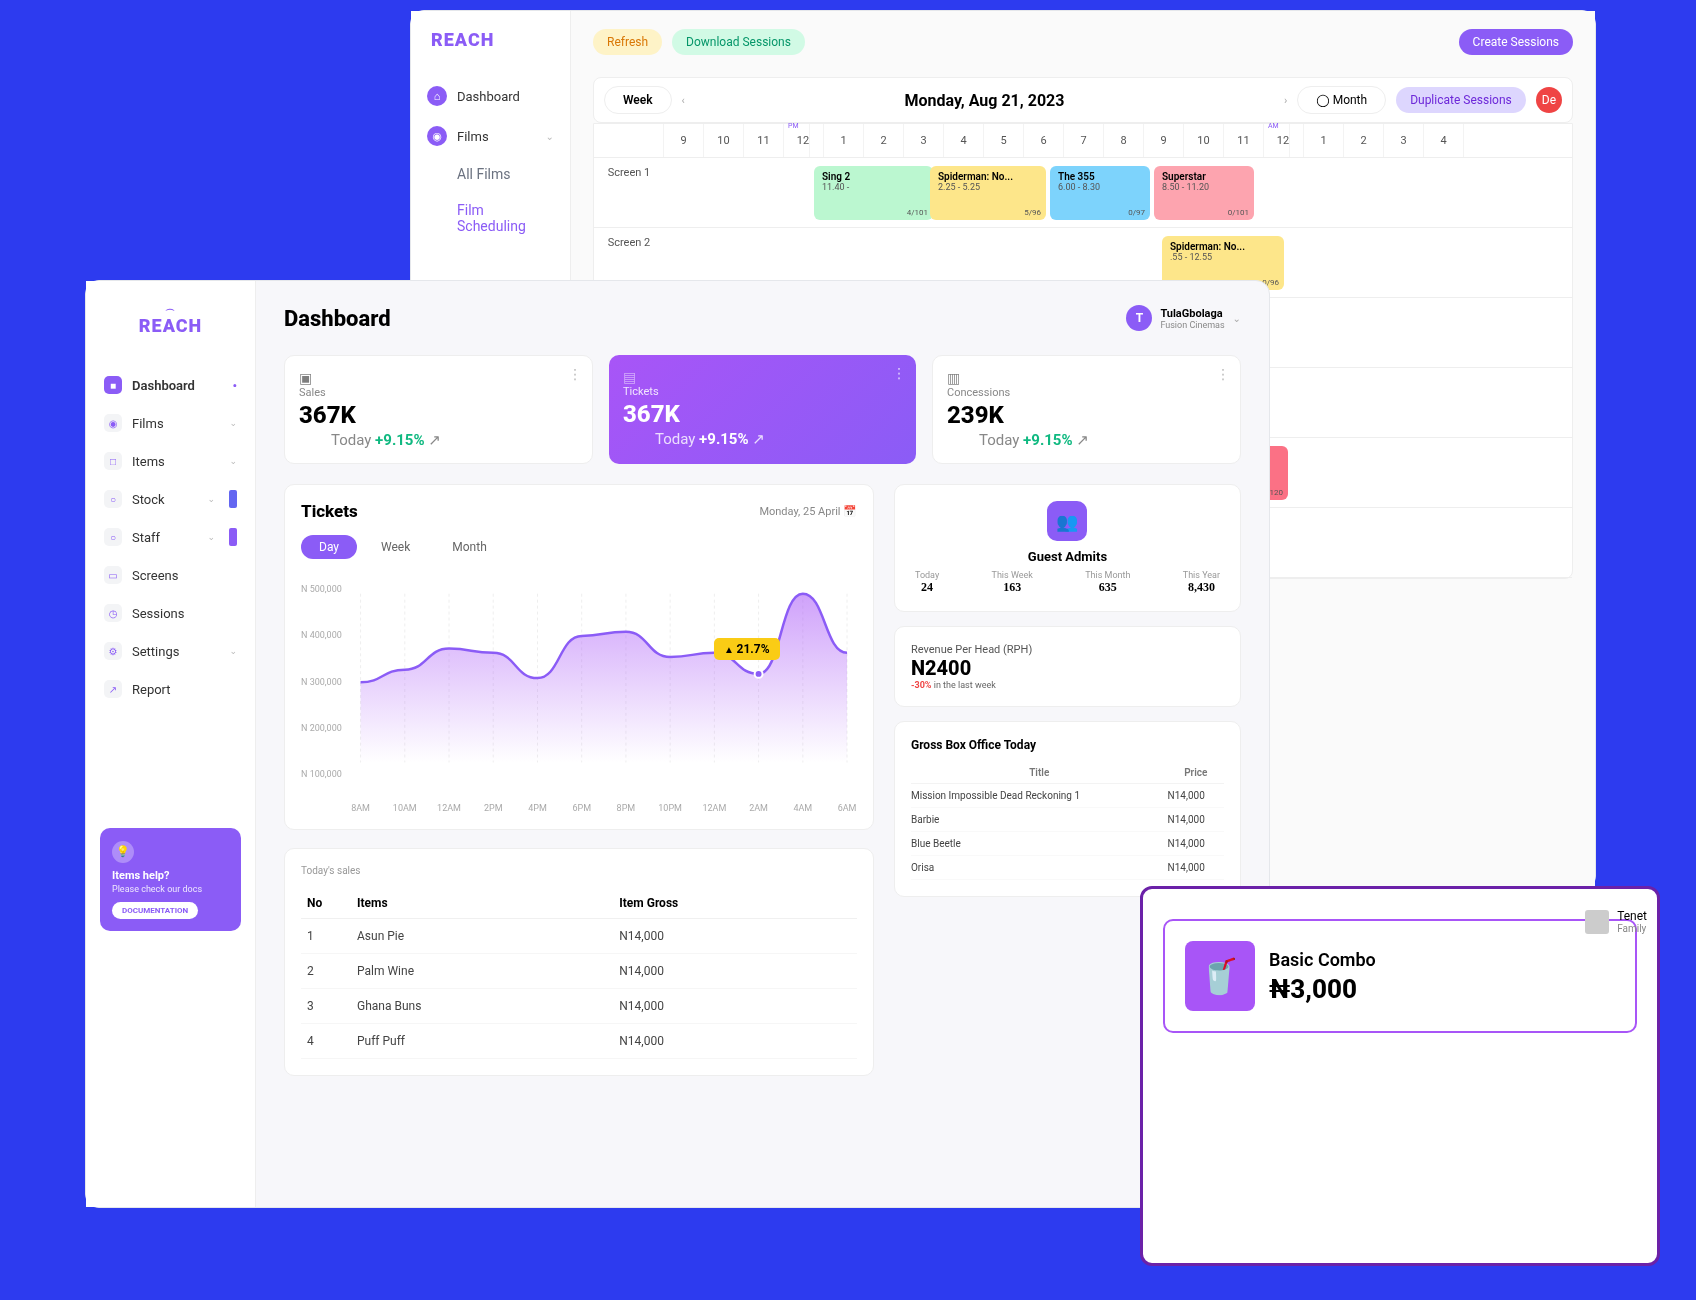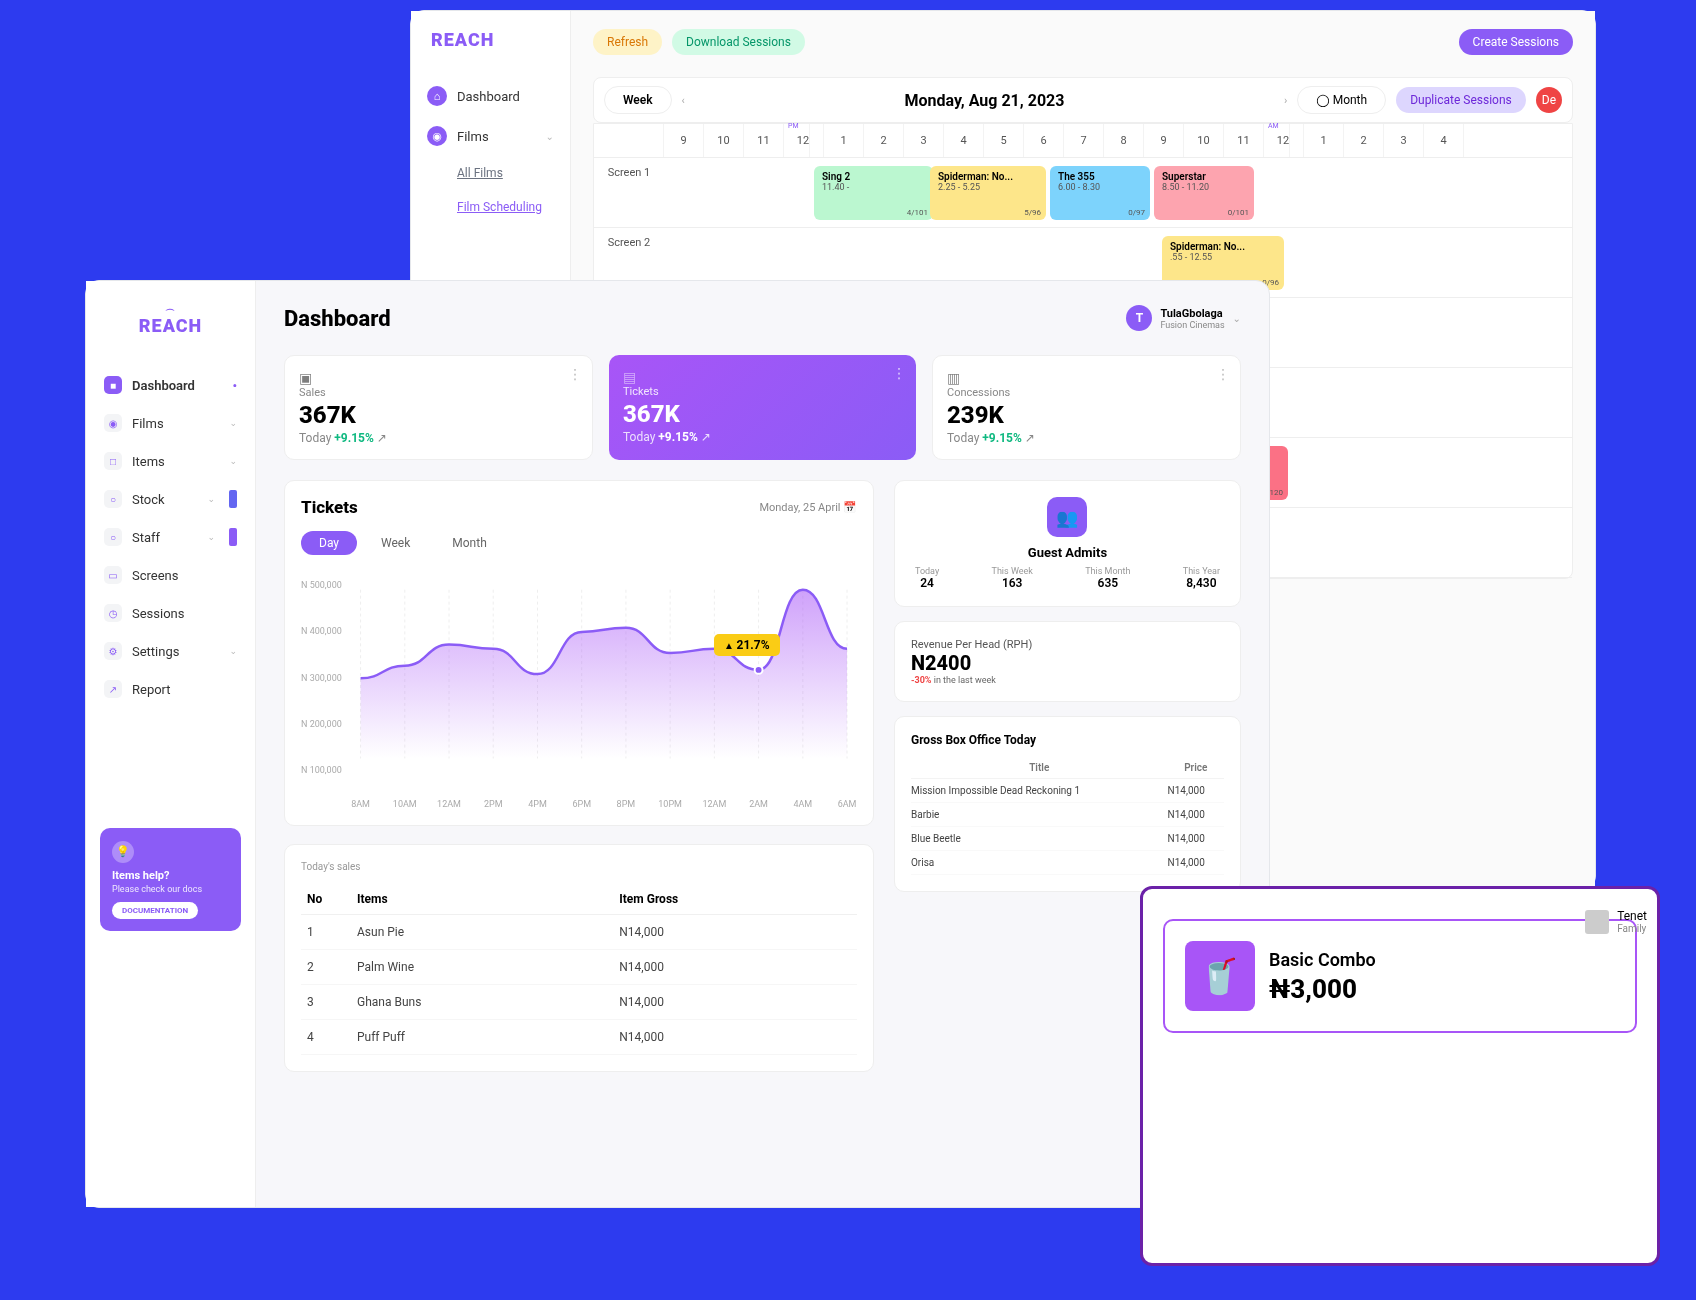--- a/index.html
+++ b/index.html
@@ -9,21 +9,21 @@
 .frame.front { left: 85px; top: 280px; width: 1185px; height: 928px; background: #f7f7fa; border: 1px solid #e5e7eb; }
 .frame.bottom { left: 1140px; top: 886px; width: 520px; height: 380px; background: #fff; border: 3px solid #6b21a8; border-radius: 12px; }
 
 
 .bk-sidebar { position: absolute; left: 0; top: 0; width: 160px; height: 100%; background: #fff; border-right: 1px solid #eee; padding: 18px 0 0 0; }
 .bk-logo { color: #8b5cf6; font-weight: 900; font-size: 18px; letter-spacing: 1px; padding:0 20px 26px 20px; }
 .bk-nav { list-style: none; }
 .bk-nav li { display: flex; align-items: center; padding: 10px 16px; font-size: 13px; color: #333; gap: 10px; cursor: pointer; }
 .bk-nav li .ic { width: 20px; height: 20px; background:#8b5cf6; border-radius: 50%; display:inline-flex;align-items:center;justify-content:center;color:#fff;font-size:11px; }
 .bk-nav li.active .ic { background:#8b5cf6; }
-.bk-nav li.sub { padding-left: 46px; font-size: 12px; color:#6b7280;text-decoration:underline; }
+.bk-nav li.sub { padding-left: 46px; font-size: 14px; color:#6b7280; }
 .bk-nav li.sub.active { color:#8b5cf6; }
 .bk-nav .chev { margin-left:auto; color:#bbb; font-size:10px; }
 .bk-main { position: absolute; left: 160px; right: 0; top: 0; bottom: 0; background: #fafafa; padding: 18px 22px; }
 .bk-top { display: flex; align-items: center; gap: 10px; }
 .btn { border: none; border-radius: 16px; padding: 6px 14px; font-size: 12px; cursor:pointer; }
 .btn.refresh { background:#fef3c7; color:#d97706; }
 .btn.download { background:#d1fae5; color:#059669; }
 .btn.create { background:#8b5cf6; color:#fff; margin-left:auto; }
 .bk-bar { display:flex; align-items:center; gap:10px; margin-top:22px; background:#fff; border:1px solid #eee; border-radius:8px; padding:8px 10px; }
 .pill { background:#fff; border:1px solid #eee; border-radius:20px; padding:6px 18px; font-size:12px; }
@@ -71,21 +71,21 @@
 .user .chev { color:#aaa; font-size:10px; }
 
 .cards { display:flex; gap:16px; margin-top:24px; }
 .card { flex:1; border:1px solid #eee; border-radius:10px; padding:14px; background:#fff; position:relative; }
 .card.hi { background:linear-gradient(135deg,#a855f7,#8b5cf6); color:#fff; border:none; }
 .card .dots { position:absolute; right:10px; top:10px; color:#bbb; cursor:pointer; font-size:14px; }
 .card.hi .dots { color:rgba(255,255,255,.7); }
 .card .k { font-size:11px; color:#888; }
 .card.hi .k { color:rgba(255,255,255,.85); }
 .card .v { font-size:24px; font-weight:800; margin:2px 0; }
-.card .d { font-size:12px; color:#888; }
+.card .d { font-size:15px; color:#888;margin-left:32px; }
 .card.hi .d { color:rgba(255,255,255,.8); }
 .card .d b { color:#10b981; }
 .card.hi .d b { color:#fff; }
 
 .cols { display:flex; gap:20px; margin-top:20px; }
 .left { flex:1.7; }
 .right { flex:1; display:flex; flex-direction:column; gap:14px; }
 .panel { background:#fff; border:1px solid #eee; border-radius:10px; padding:16px; }
 
 .tk-head { display:flex; align-items:center; justify-content:space-between; }
@@ -99,21 +99,21 @@
 .xlab { position:absolute; bottom:0; font-size:9px; color:#aaa; transform:translateX(-50%); }
 .tip { position:absolute; background:#facc15; color:#000; font-weight:700; font-size:12px; padding:4px 10px; border-radius:5px; }
 .tip::before { content:"▲ "; font-size:10px; }
 
 .ga { text-align:center; }
 .ga .ico { width:40px;height:40px;border-radius:10px;background:#8b5cf6;color:#fff;display:inline-flex;align-items:center;justify-content:center;font-size:18px; }
 .ga h4 { font-size:13px; font-weight:700; margin:8px 0 6px; }
 .ga .row4 { display:flex; justify-content:space-between; padding:0 4px; }
 .ga .row4 div { text-align:center; }
 .ga .row4 .l { font-size:9px; color:#999; }
-.ga .row4 .n { font-size:12px; font-weight:600; }
+.ga .row4 .n { font-size:12px; font-weight:600;font-family:Liberation Serif, serif; }
 
 .rph .t { font-size:11px; color:#555; }
 .rph .a { font-size:20px; font-weight:800; }
 .rph .c { font-size:9px; color:#666; }
 .rph .c b { color:#ef4444; }
 
 .gbo h5 { font-size:12px; font-weight:700; margin-bottom:10px; }
 .gbo table { width:100%; font-size:10px; border-collapse:collapse; }
 .gbo th { text-align:center; color:#777; font-weight:600; padding:5px 0; border-bottom:1px solid #f3f3f3; font-size:10px; }
 .gbo td { padding:6px 0; border-bottom:1px solid #f9f9f9; color:#444; }

